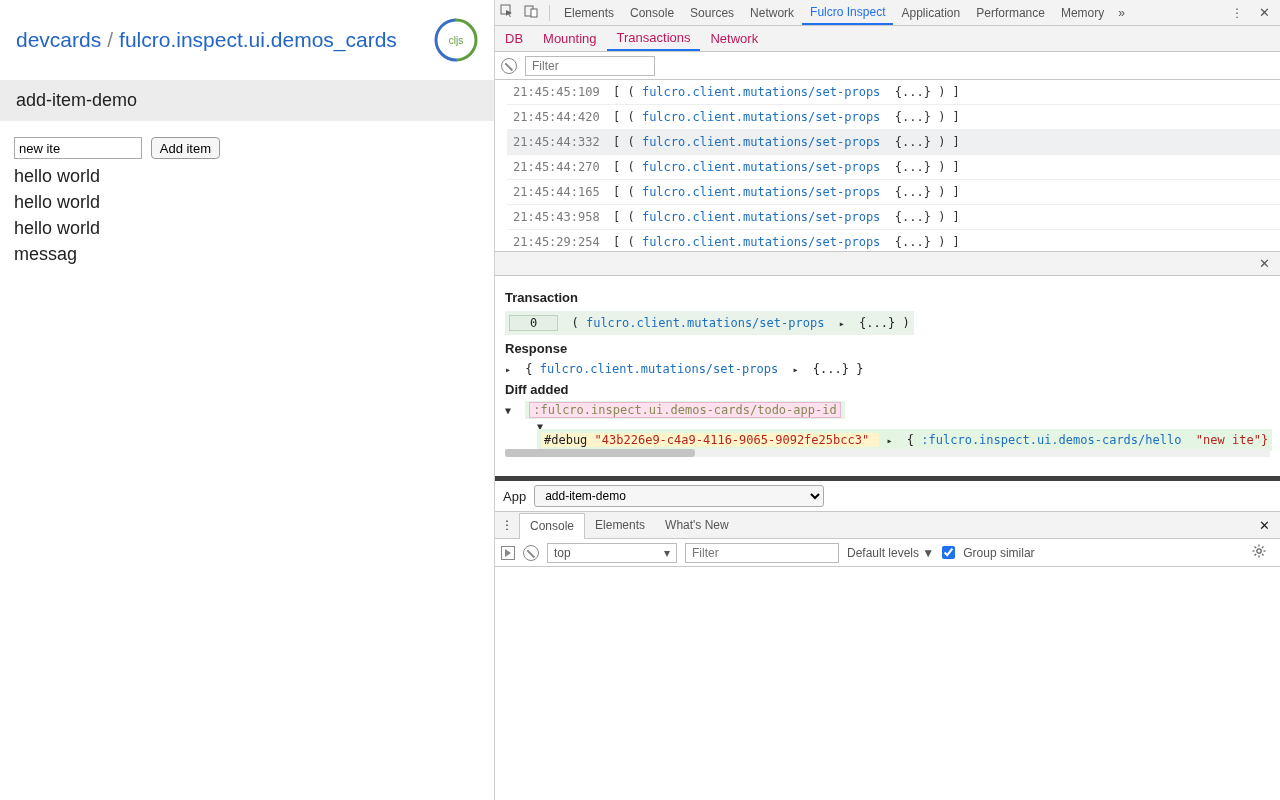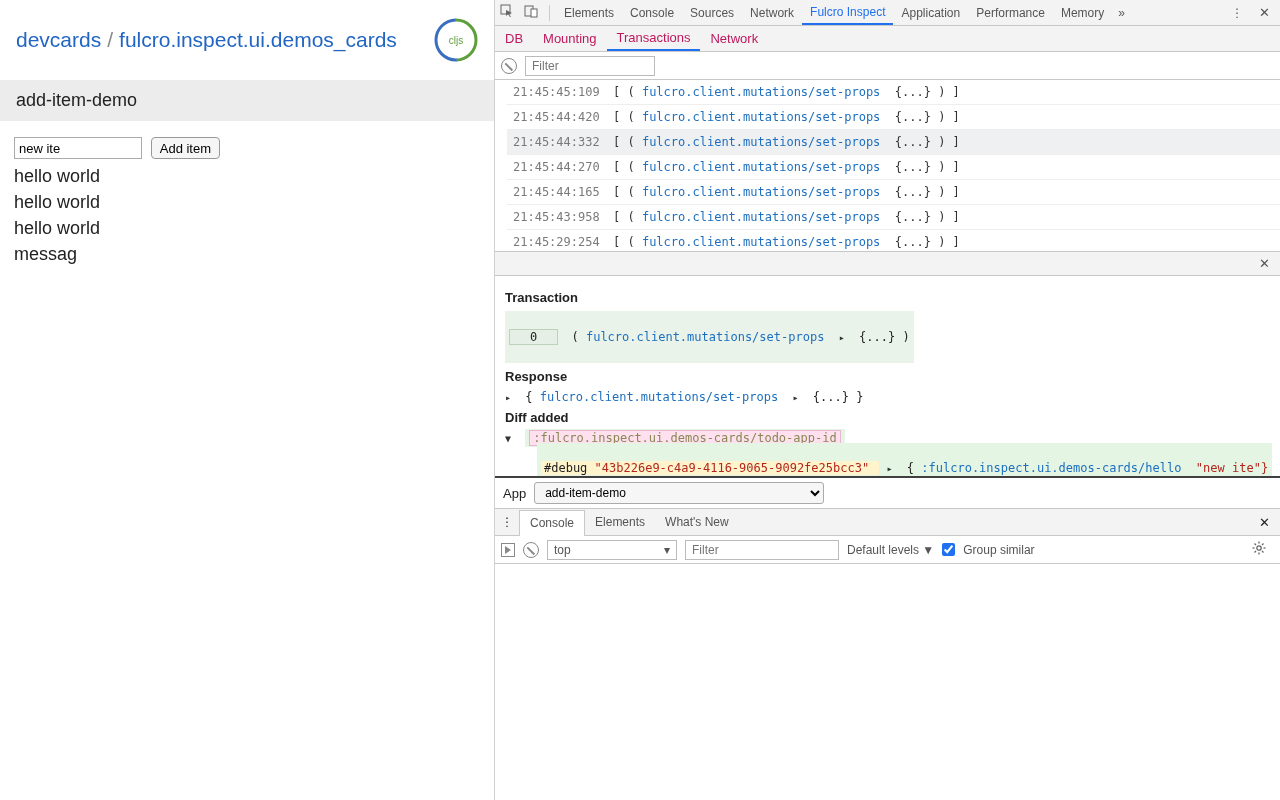--- a/index.html
+++ b/index.html
@@ -45,26 +45,26 @@
   .tx-sym { color: #1e6fbf; }
   .tx-rest { color: #333; }
   
   .detail-header { display: flex; align-items: center; height: 24px; background: #f3f3f3; border-bottom: 1px solid #c8c8c8; }
   .detail-close { margin-left: auto; padding: 0 10px; cursor: pointer; color: #555; }
   .detail-body { flex: 1; overflow: auto; padding: 8px 10px; font-size: 13px; position: relative; }
   .detail-body h4 { font-size: 13px; font-weight: 700; margin: 6px 0; color: #222; }
   .code { font-family: Menlo, Consolas, monospace; font-size: 12px; }
   .badge-idx { display:inline-block; background:#e5efe5; border:1px solid #bcd2bc; padding:0 20px; margin-right:6px; }
   .diff-green { background: #e4f5e4; display:block; padding:2px 4px; }
-  .diff-green-row { background: #e4f5e4; display:block; padding:18px 4px; white-space: nowrap; }
+  .diff-green-row { background: #e4f5e4; display:block; padding:4px 4px; white-space: nowrap; }
   .kw-pink { background:#ffe0ee; border:1px solid #e8b5cf; padding:0 3px; color:#885; }
   .uuid-yellow { background:#fff4cc; padding:0 3px; }
   .uuid-red { color:#b3261e; }
   .disclosure { display:inline-block; width:10px; color:#333; cursor:pointer; margin-right:3px; font-size:10px; }
-  .detail-bar { position: sticky; bottom: 0; left: 0; right: 0; background:#fff; border-top:2px solid #404040; padding:4px 8px; display:flex; align-items:center; gap:8px; }
+  .detail-bar { position: sticky; bottom: 0; left: 0; right: 0; background:#fff; border-top:5px solid #404040; padding:4px 8px; display:flex; align-items:center; gap:8px; }
   .app-select { width: 290px; height: 22px; border:1px solid #aaa; border-radius:3px; background:#f6f6f6; padding:0 6px; font-size:12px; }
   .h-scrollbar { height:8px; background:#f0f0f0; position:relative; margin-top:2px; }
   .h-scrollbar .thumb { position:absolute; left:0; top:0; height:100%; width:190px; background:#c4c4c4; border-radius:3px; }
   
   .drawer-tabs { display:flex; align-items:center; height:28px; border-top:1px solid #c8c8c8; border-bottom:1px solid #c8c8c8; background:#f3f3f3; font-size:12px; }
   .drawer-tabs .kebab { width:24px; text-align:center; cursor:pointer; }
   .drawer-tabs .dtab { padding:0 10px; height:100%; display:flex; align-items:center; cursor:pointer; color:#555; }
   .drawer-tabs .dtab.active { background:#fff; border-top:1px solid #c8c8c8; border-left:1px solid #c8c8c8; border-right:1px solid #c8c8c8; margin-bottom:-1px; }
   .drawer-tabs .close-x { margin-left:auto; padding:0 10px; cursor:pointer; font-size:13px; }
   .console-toolbar { display:flex; align-items:center; height:28px; border-bottom:1px solid #c8c8c8; padding:0 6px; gap:8px; font-size:12px; color:#555; }

